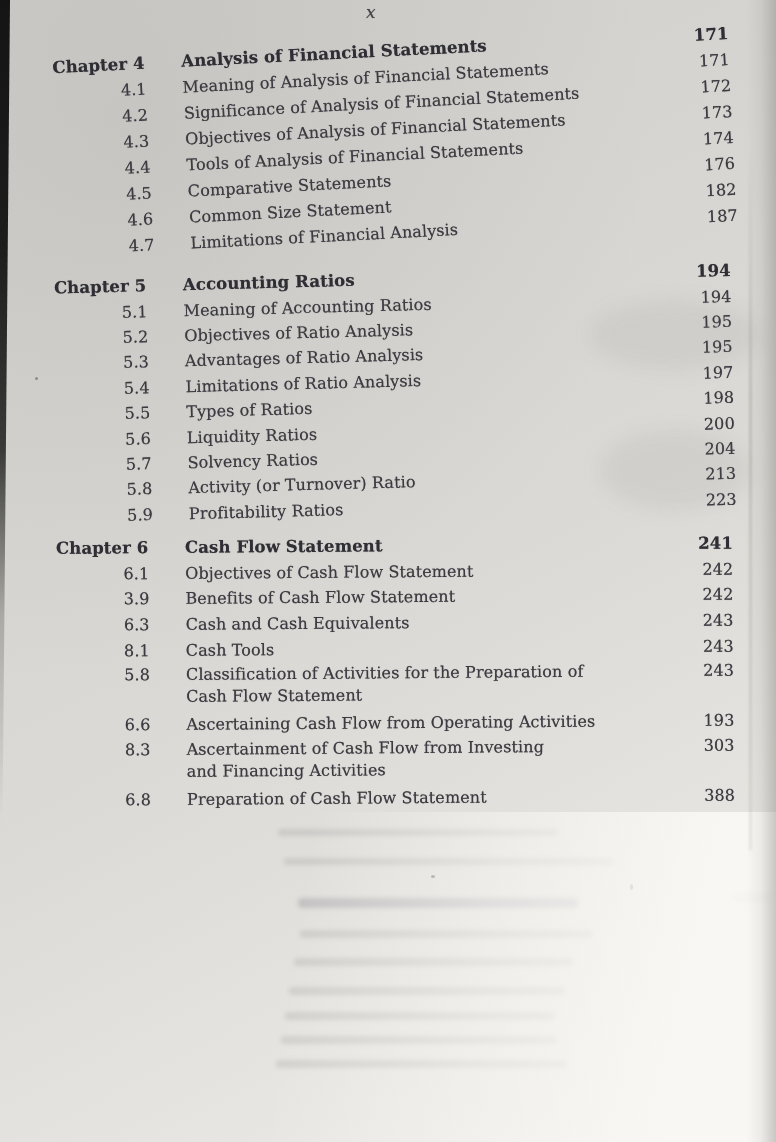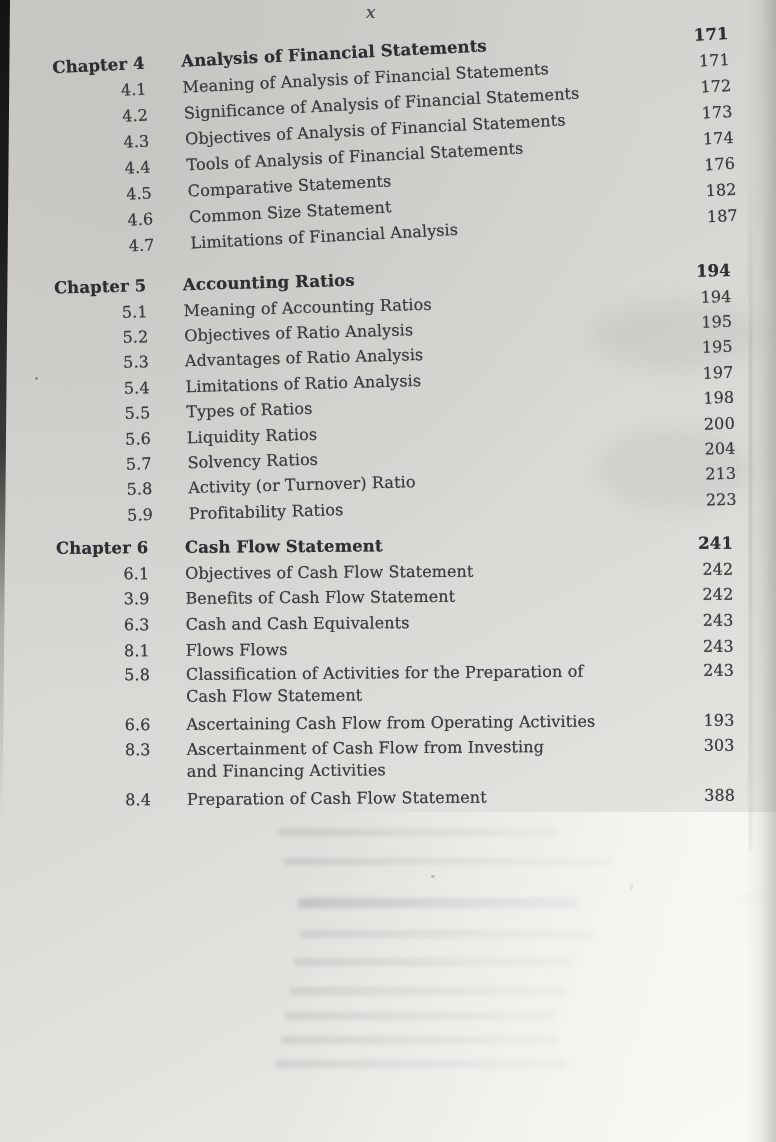--- a/index.html
+++ b/index.html
@@ -180,21 +180,21 @@
       <span class="title">Benefits of Cash Flow Statement</span>
       <span class="page">242</span>
     </div>
     <div class="row">
       <span class="num">6.3</span>
       <span class="title">Cash and Cash Equivalents</span>
       <span class="page">243</span>
     </div>
     <div class="row">
       <span class="num">8.1</span>
-      <span class="title">Flows Flows</span>
+      <span class="title">Cash Tools</span>
       <span class="page">243</span>
     </div>
     <div class="row two-line">
       <span class="num">5.8</span>
       <span class="title">
         <span class="tl">Classification of Activities for the Preparation of</span>
         <span class="tl">Cash Flow Statement</span>
       </span>
       <span class="page">243</span>
     </div>
@@ -205,21 +205,21 @@
     </div>
     <div class="row two-line">
       <span class="num">8.3</span>
       <span class="title">
         <span class="tl">Ascertainment of Cash Flow from Investing</span>
         <span class="tl">and Financing Activities</span>
       </span>
       <span class="page">303</span>
     </div>
     <div class="row">
-      <span class="num">8.4</span>
+      <span class="num">6.8</span>
       <span class="title">Preparation of Cash Flow Statement</span>
       <span class="page">388</span>
     </div>
   </section>
 
   <div class="ghost" style="left:278px;top:829px;width:280px;height:7px;"></div>
   <div class="ghost" style="left:284px;top:858px;width:330px;height:7px;"></div>
   <div class="ghost bold" style="left:298px;top:898px;width:280px;height:10px;"></div>
   <div class="ghost bold" style="left:733px;top:893px;width:38px;height:9px;"></div>
   <div class="ghost" style="left:300px;top:930px;width:293px;height:8px;"></div>

